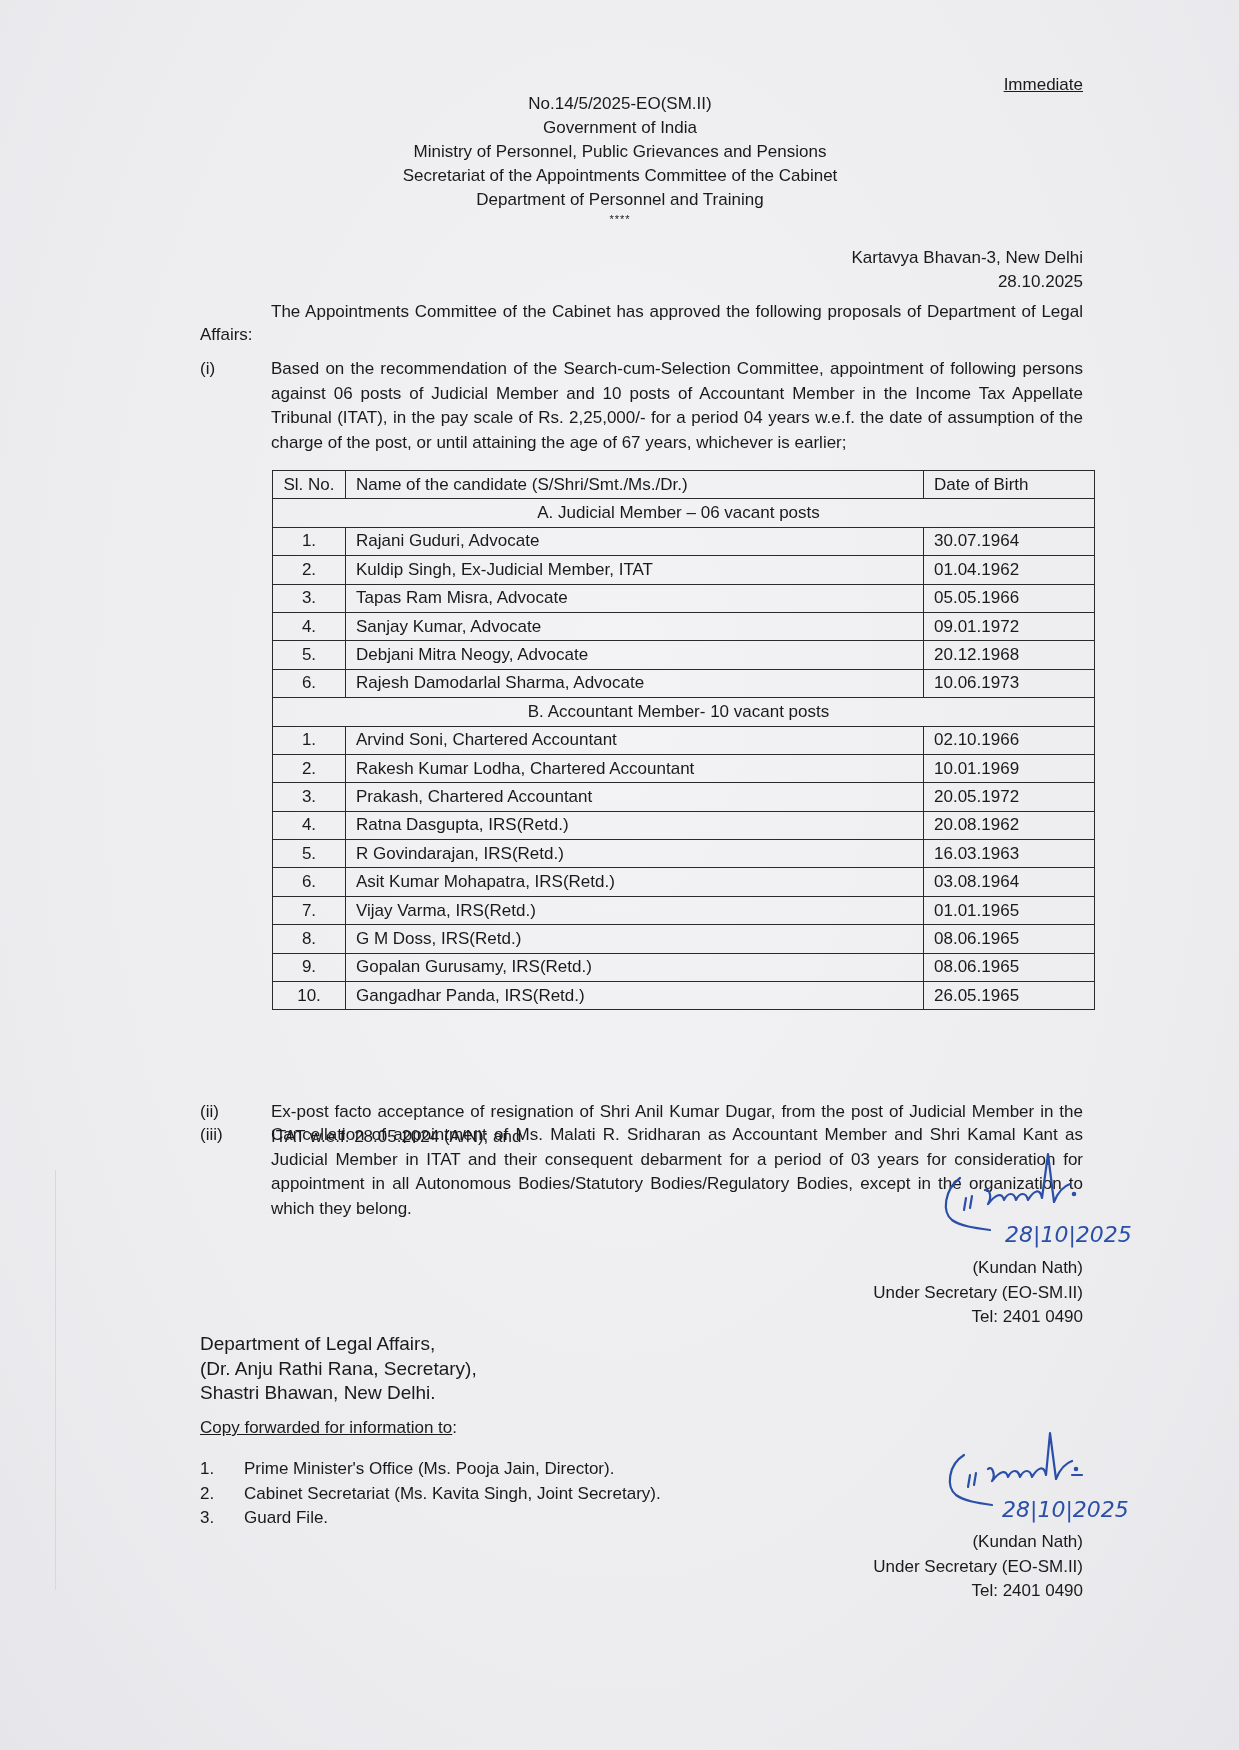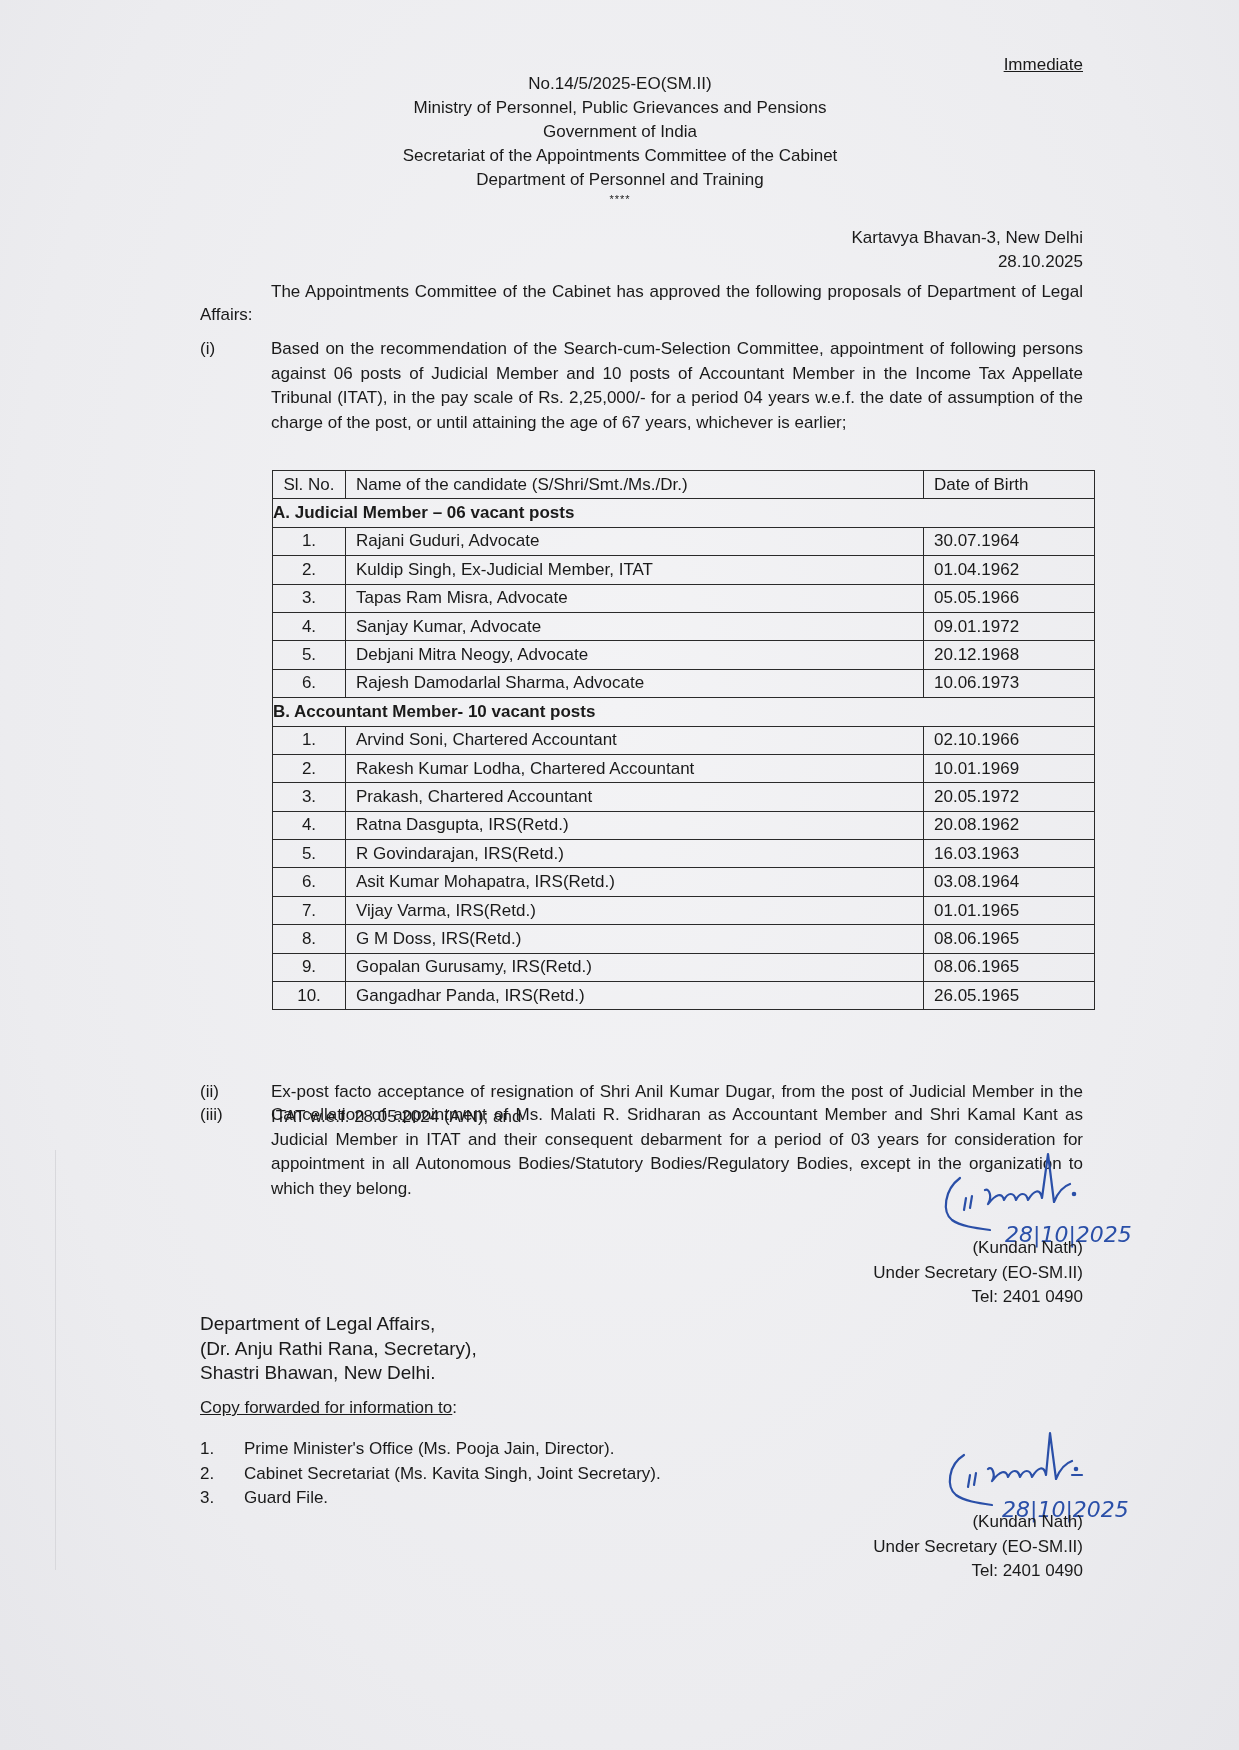--- a/index.html
+++ b/index.html
@@ -8,21 +8,21 @@
     background: #efeff1;
     font-family: "Liberation Sans", sans-serif;
     color: #1a1a1a;
     position: relative;
     overflow: hidden;
   }
   .page {
     position: absolute; left: 0; top: 0; width: 1239px; height: 1750px;
     background: radial-gradient(ellipse at 50% 40%, #f3f3f5 0%, #ececef 70%, #e6e6ea 100%);
   }
-  .abs { position: absolute; }
+  .abs { position: absolute; margin-top: 20px; }
   .immediate {
     right: 156px; top: 55px; font-size: 17px; text-decoration: underline;
   }
   .header-block {
     left: 350px; width: 540px; top: 72px; text-align: center;
     font-size: 17px; line-height: 24px;
   }
   .header-block .stars { font-size: 11px; line-height: 14px; letter-spacing: 1px; }
   .place-date {
     right: 156px; top: 226px; text-align: right; font-size: 17px; line-height: 24px;
@@ -46,21 +46,21 @@
   table.cand {
     position: absolute; left: 272px; top: 470px; width: 823px;
     border-collapse: collapse; font-size: 17px;
   }
   table.cand td, table.cand th {
     border: 1.5px solid #2a2a2a; height: 27.4px; padding: 0 10px;
     font-weight: normal; text-align: left; vertical-align: middle;
   }
   table.cand .c1 { width: 64px; text-align: center; padding: 0 4px; }
   table.cand .c3 { width: 150px; }
-  table.cand .sec { font-weight: bold; padding-left: 0; }
+  table.cand .sec { font-weight: normal; padding-left: 0; text-align: center; }
 
   .sig-block {
     right: 156px; text-align: right; font-size: 17px; line-height: 24.5px;
   }
   .sig1 { top: 1236px; }
   .sig2 { top: 1510px; }
   .signature { position: absolute; }
   .signature svg { display: block; }
 
   .addressee {
@@ -83,22 +83,22 @@
 <body>
 
 <div class="page">
 
   <div class="abs scan-line"></div>
 
   <div class="abs immediate">Immediate</div>
 
   <div class="abs header-block">
     <div>No.14/5/2025-EO(SM.II)</div>
+    <div>Government of India</div>
     <div>Ministry of Personnel, Public Grievances and Pensions</div>
-    <div>Government of India</div>
     <div>Secretariat of the Appointments Committee of the Cabinet</div>
     <div>Department of Personnel and Training</div>
     <div class="stars">****</div>
   </div>
 
   <div class="abs place-date">
     <div>Kartavya Bhavan-3, New Delhi</div>
     <div>28.10.2025</div>
   </div>
 

